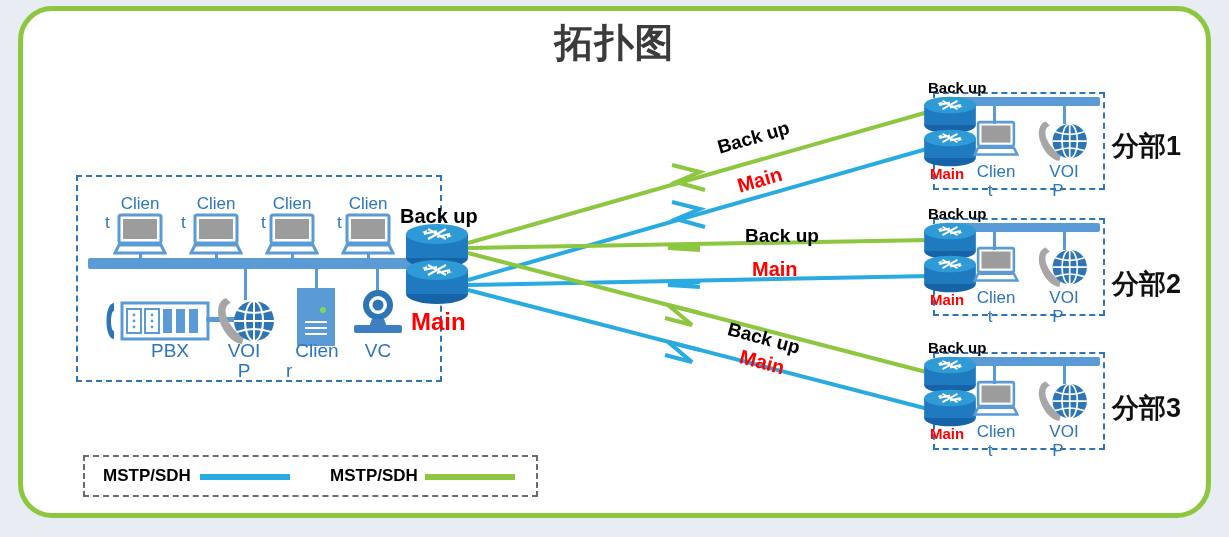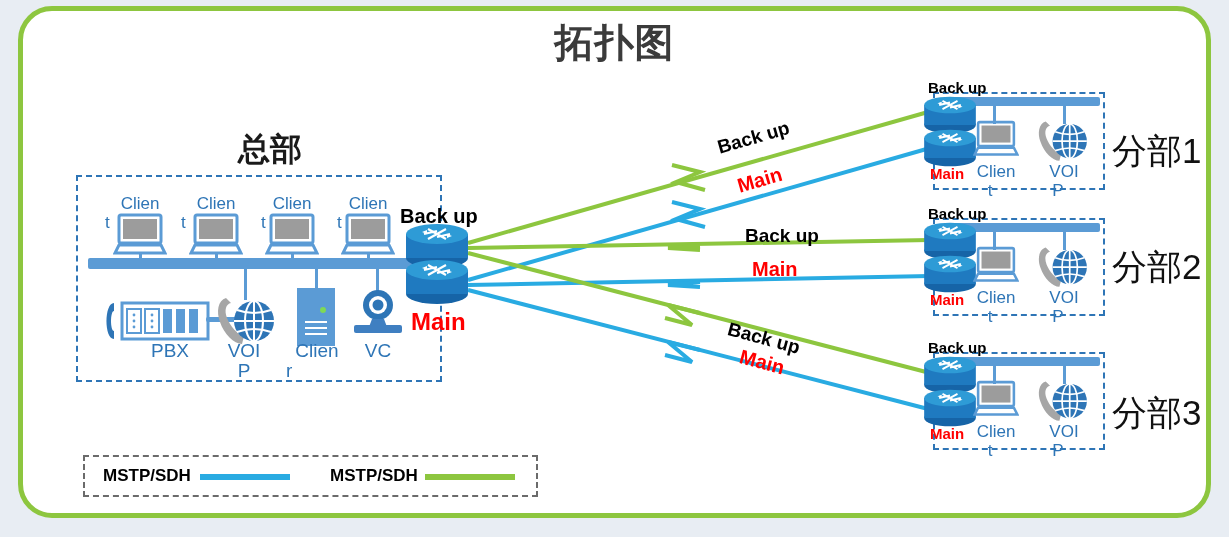--- a/index.html
+++ b/index.html
@@ -27,21 +27,21 @@
   .lanbar{position:absolute;background:#5b9bd5;border-radius:2px;}
   .drop{position:absolute;background:#5b9bd5;width:3px;}
   .lbl{position:absolute;color:#2e75b6;font-size:17px;font-weight:normal;
        text-align:center;line-height:19px;}
   .blk{position:absolute;color:#000;font-weight:bold;}
   .red{position:absolute;color:#ff0000;font-weight:bold;}
 
   .hqtitle{position:absolute;left:170px;top:128px;width:200px;text-align:center;
     font-size:32px;font-weight:bold;color:#1a1a1a;}
 
-  .branchtitle{position:absolute;font-size:35px;font-weight:normal;color:#111;}
+  .branchtitle{position:absolute;font-size:27px;font-weight:bold;color:#111;}
 
   svg{position:absolute;left:0;top:0;pointer-events:none;}
 </style>
 </head>
 <body>
 
 <div id="stage">
 
   <div class="frame"></div>
 
@@ -81,21 +81,20 @@
 
   <div class="blk" style="left:718px;top:137px;font-size:19px;transform:rotate(-16deg);transform-origin:left center;">Back up</div>
   <div class="red" style="left:738px;top:175px;font-size:20px;transform:rotate(-16deg);transform-origin:left center;">Main</div>
 
   <div class="blk" style="left:745px;top:225px;font-size:19px;">Back up</div>
   <div class="red" style="left:752px;top:258px;font-size:20px;">Main</div>
 
   <div class="blk" style="left:728px;top:318px;font-size:19px;transform:rotate(15deg);transform-origin:left center;">Back up</div>
   <div class="red" style="left:740px;top:345px;font-size:20px;transform:rotate(15deg);transform-origin:left center;">Main</div>
 
-  <div class="hqtitle">总部</div>
 
   <div class="dash" style="left:76px;top:175px;width:366px;height:207px;"></div>
 
   <div class="lanbar" style="left:88px;top:258px;width:370px;height:11px;"></div>
 
   <div style="position:absolute;left:113px;top:213px;">
     <svg width="54" height="46" viewBox="0 0 54 46">
       <rect x="6" y="2" width="42" height="28" rx="2" fill="none" stroke="#5b9bd5" stroke-width="3"></rect>
       <rect x="10" y="6" width="34" height="20" fill="#9c9c9c"></rect>
       <path d="M2 40 L52 40 L48 32 L6 32 Z" fill="none" stroke="#5b9bd5" stroke-width="3"></path>
@@ -307,21 +306,21 @@
       <circle cx="40" cy="27" r="20" fill="#2e75b6"></circle>
       <ellipse cx="40" cy="27" rx="9" ry="20" fill="none" stroke="#ffffff" stroke-width="2"></ellipse>
       <line x1="20" y1="27" x2="60" y2="27" stroke="#ffffff" stroke-width="2"></line>
       <path d="M23 16 Q40 22 57 16" fill="none" stroke="#ffffff" stroke-width="2"></path>
       <path d="M23 38 Q40 32 57 38" fill="none" stroke="#ffffff" stroke-width="2"></path>
       <line x1="40" y1="7" x2="40" y2="47" stroke="#ffffff" stroke-width="2"></line>
     </svg>
   </div>
   <div class="lbl" style="left:1033px;top:288px;width:62px;font-size:17px;">VOI</div>
   <div class="lbl" style="left:1046px;top:307px;width:24px;font-size:17px;">P</div>
-  <div class="branchtitle" style="left:1112px;top:244px;">分部2</div>
+  <div class="branchtitle" style="left:1112px;top:266px;">分部2</div>
 
   <div class="dash" style="left:933px;top:352px;width:172px;height:98px;"></div>
   <div class="lanbar" style="left:948px;top:357px;width:152px;height:9px;"></div>
   <div class="blk" style="left:928px;top:339px;font-size:15px;">Back up</div>
   <div style="position:absolute;left:922px;top:355px;">
     <svg width="56" height="40" viewBox="0 0 66 48">
       <ellipse cx="33" cy="36" rx="31" ry="10" fill="#1664a7"></ellipse>
       <rect x="2" y="12" width="62" height="24" fill="#1f7ac0"></rect>
       <ellipse cx="33" cy="12" rx="31" ry="10" fill="#2e9bd6"></ellipse>
       <path d="M20 12 L33 9 M46 12 L33 15 M24 7 L42 17 M24 17 L42 7" stroke="#ffffff" stroke-width="2.2" fill="none"></path>

